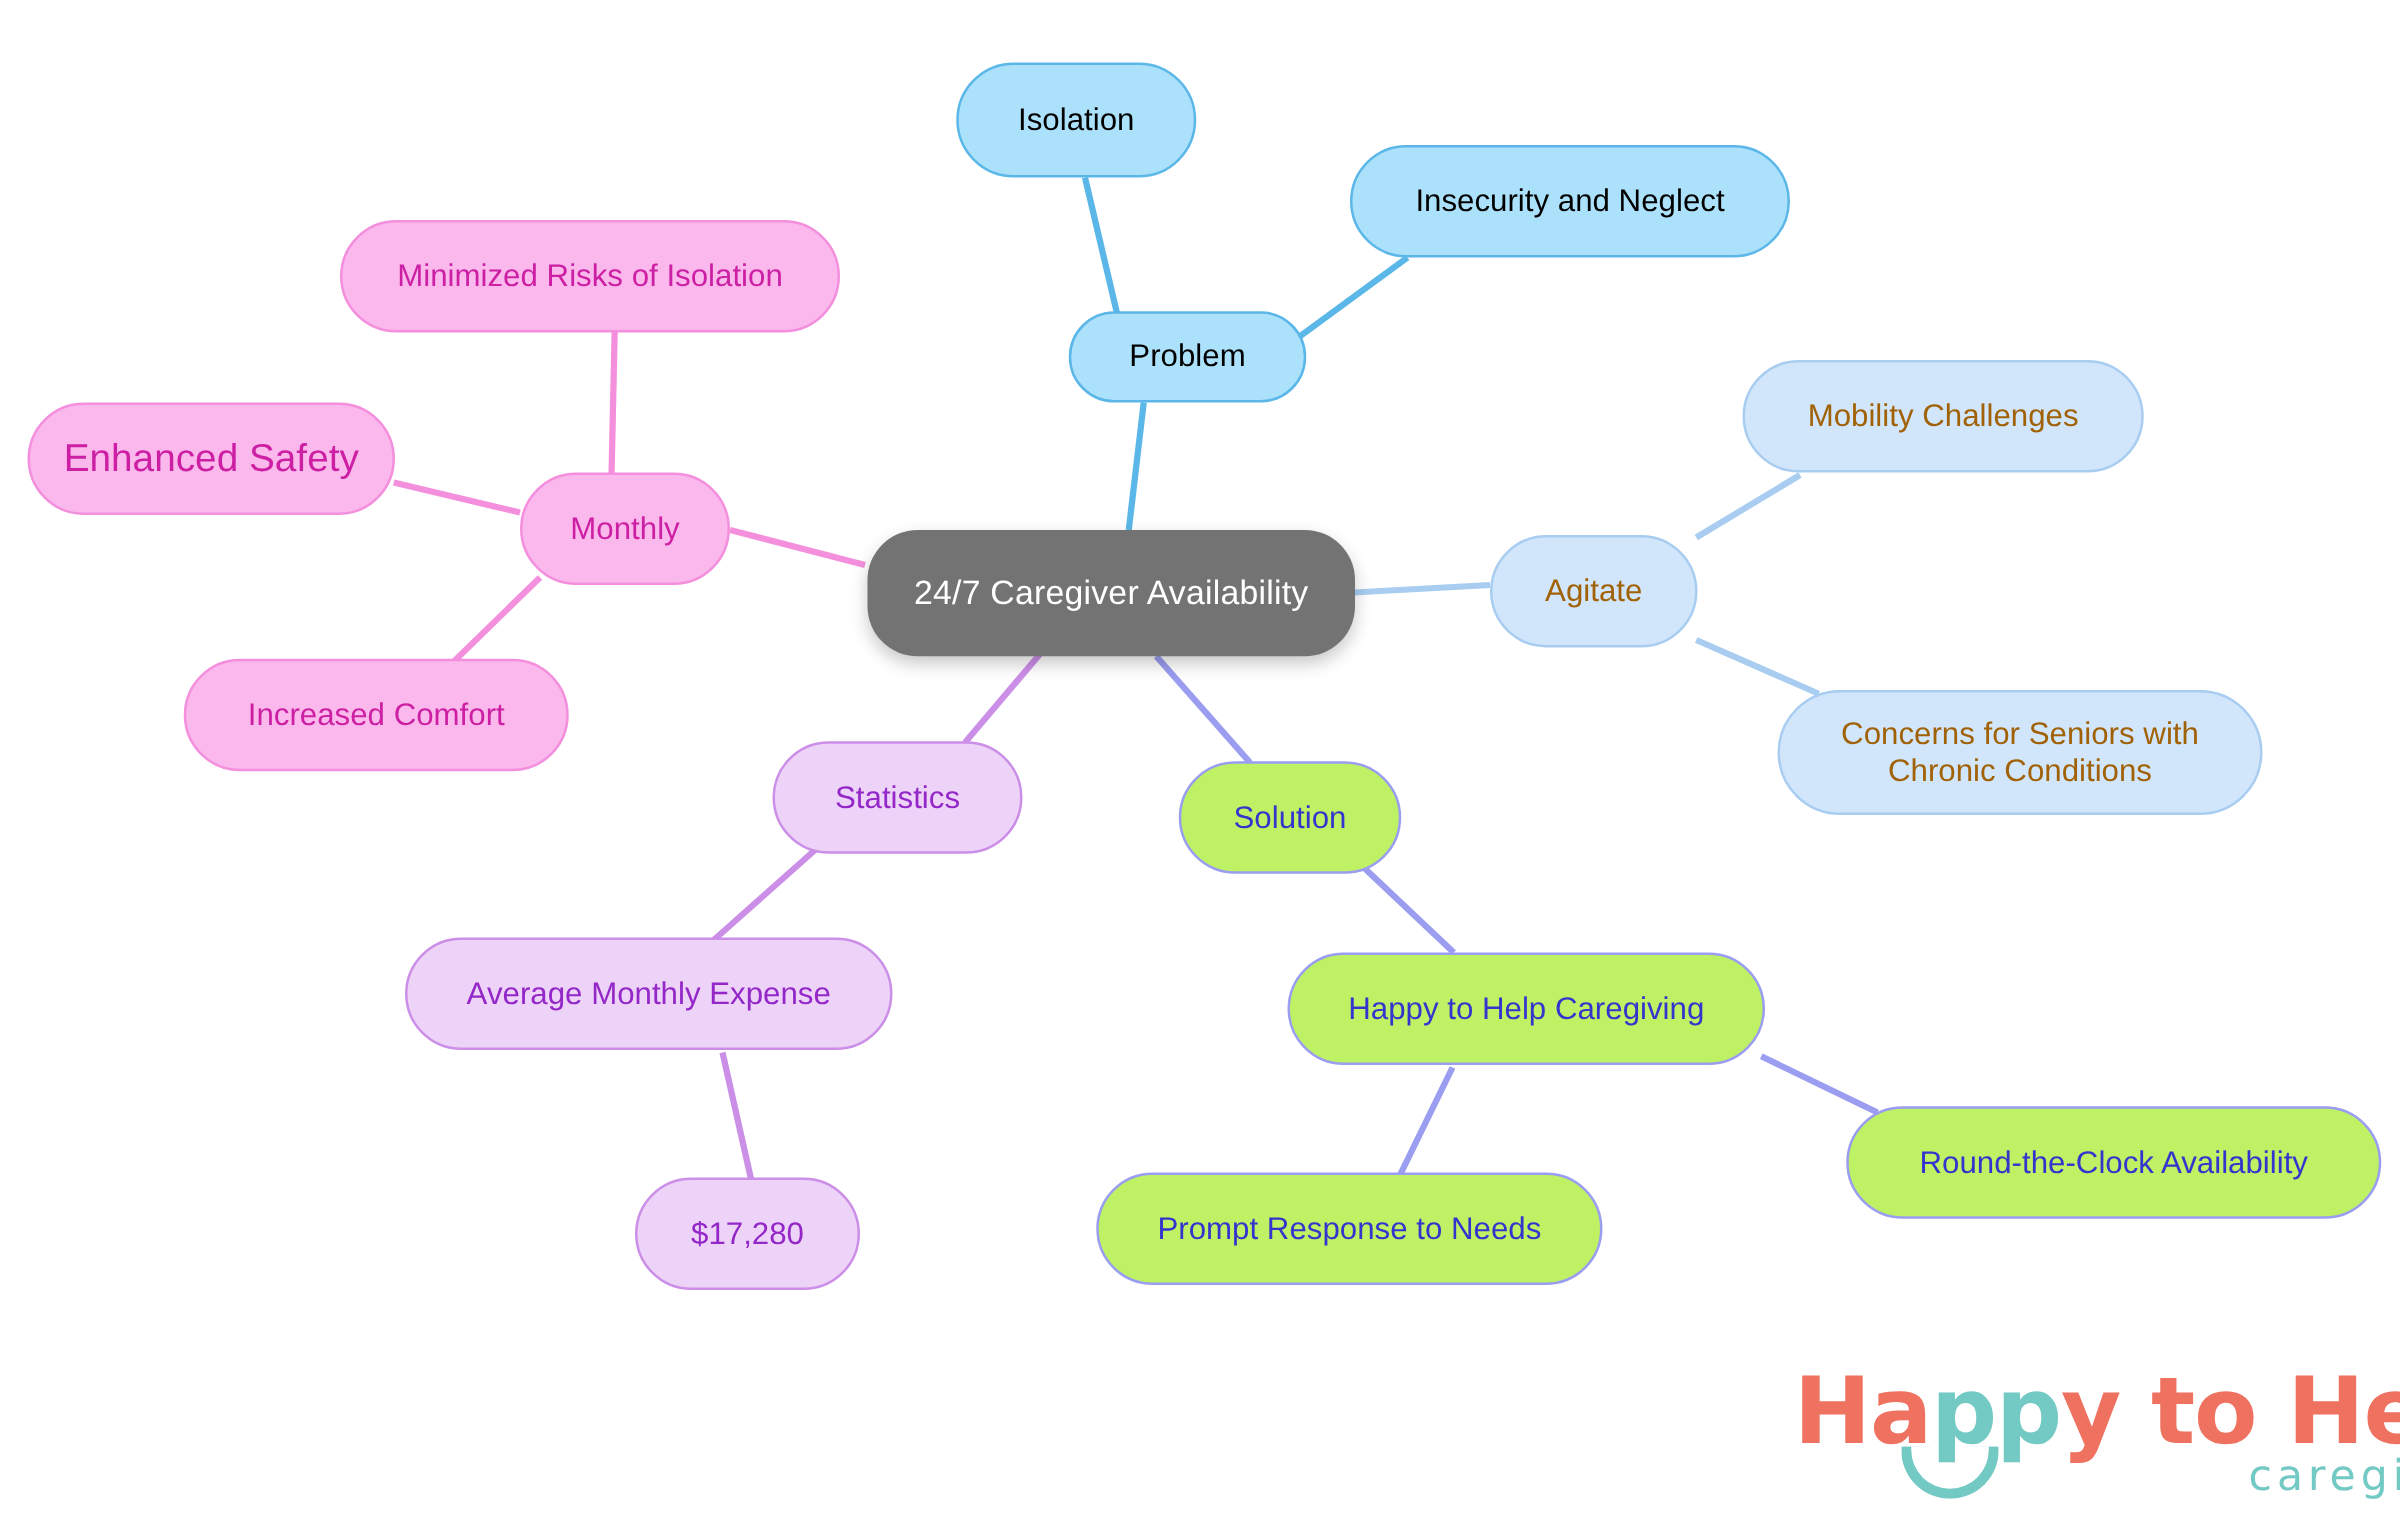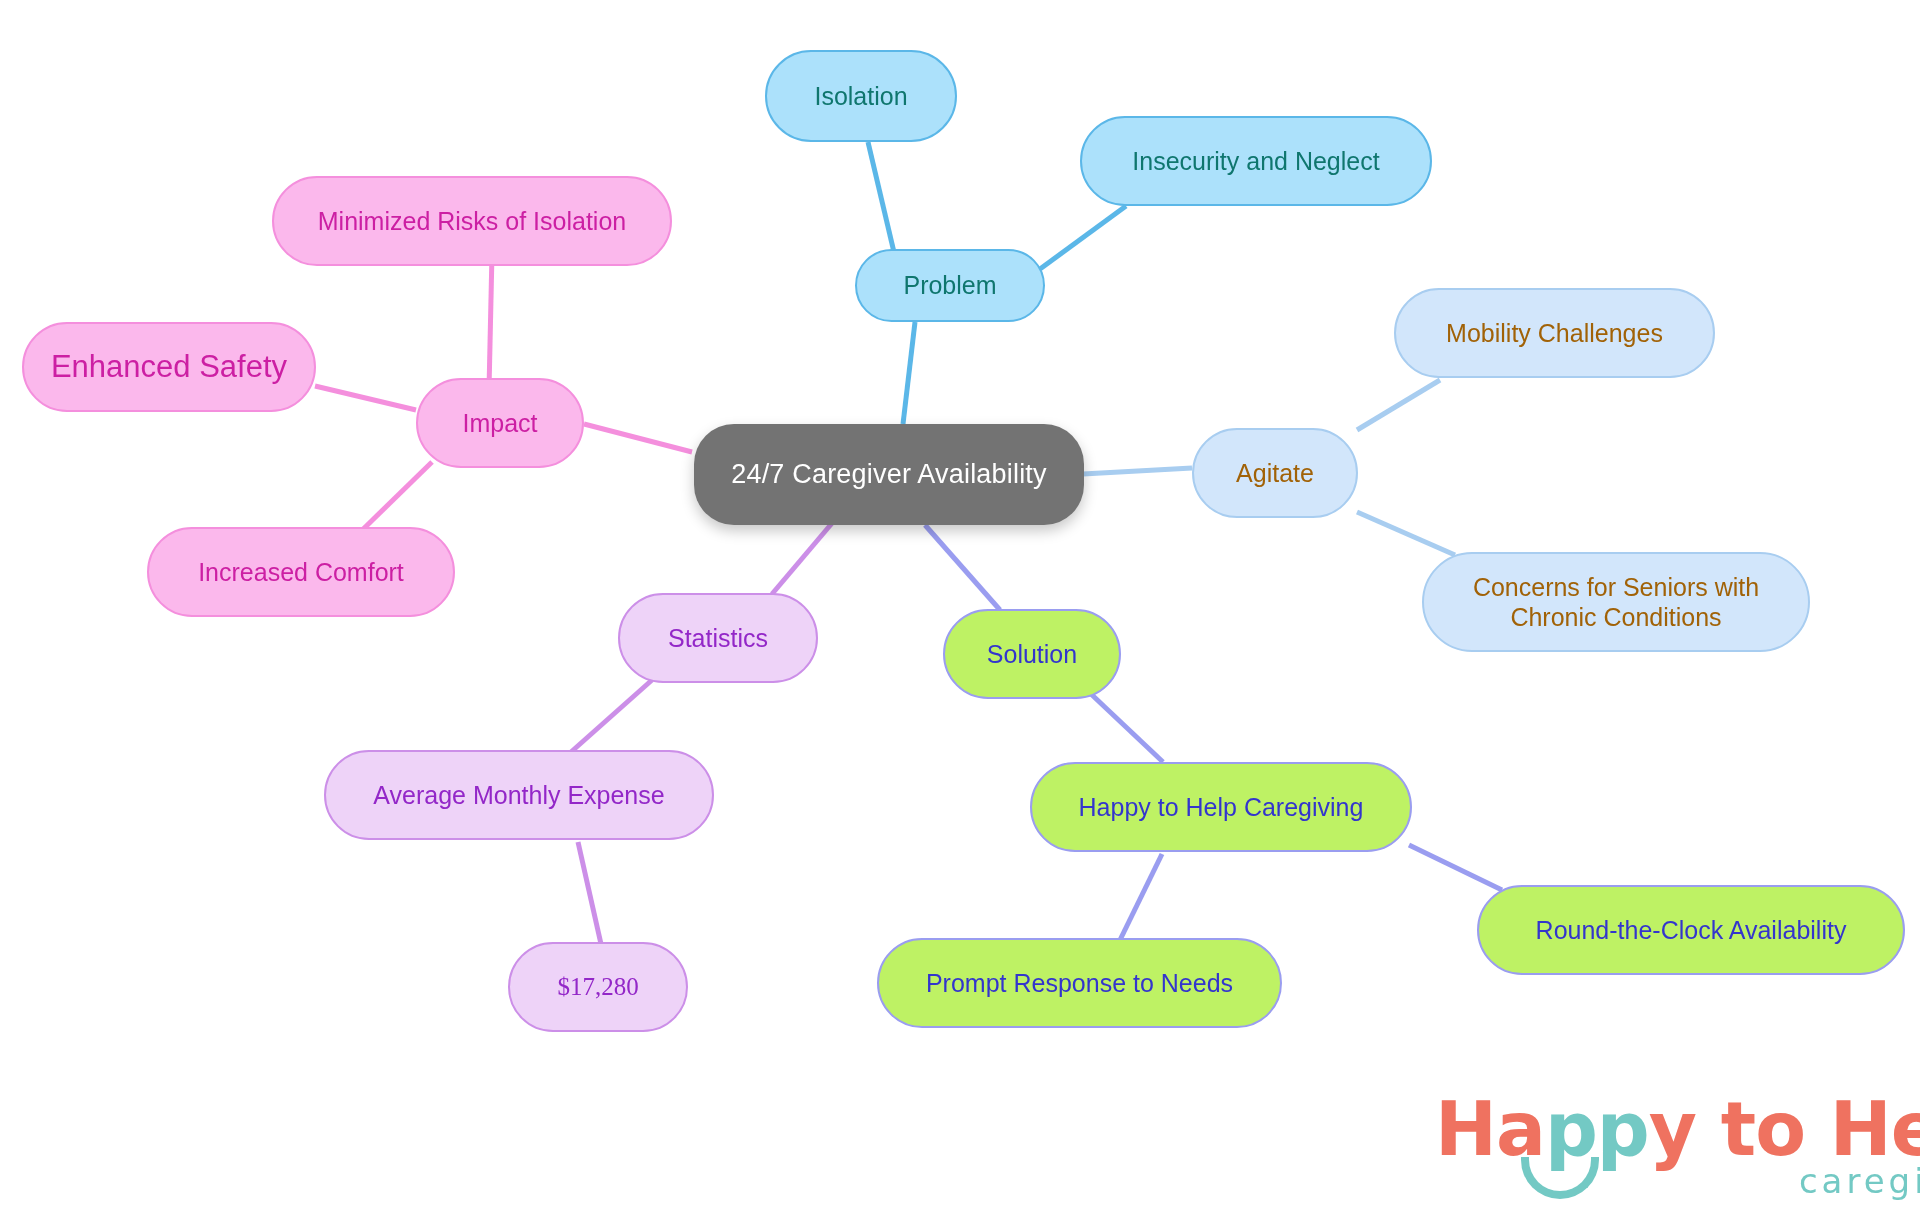--- a/index.html
+++ b/index.html
@@ -40,21 +40,21 @@
     white-space: pre-line;
     z-index: 2;
   }
   .node.root {
     border-width: 0;
     border-radius: 40px;
     box-shadow: 0 6px 14px rgba(0,0,0,0.22);
     letter-spacing: 0.2px;
   }
   
-  .c-problem   { background:#ace1fb; border-color:#5bb7e8; color:#0f766e; }
+  .c-problem   { background:#ace1fb; border-color:#5bb7e8; color:#000000; }
   .c-agitate   { background:#d2e6fb; border-color:#a8cdf0; color:#a16207; }
   .c-solution  { background:#bef264; border-color:#9a9df0; color:#3335cd; }
   .c-stats     { background:#eed3f8; border-color:#cc8fe8; color:#9327c8; }
   .c-impact    { background:#fbb8ec; border-color:#f48fdd; color:#cc1fa3; }
   .c-root      { background:#737373; color:#ffffff; }
 
   
   #logo {
     position: absolute;
     z-index: 3;
@@ -167,26 +167,26 @@
   </div>
 
   <div class="node c-stats" style="left:618px; top:593px; width:200px; height:90px; font-size:25px;">
     <span>Statistics</span>
   </div>
 
   <div class="node c-stats" style="left:324px; top:750px; width:390px; height:90px; font-size:25px;">
     <span>Average Monthly Expense</span>
   </div>
 
-  <div class="node c-stats" style="left:508px; top:942px; width:180px; height:90px; font-size:25px;font-family:Liberation Serif, serif;">
+  <div class="node c-stats" style="left:508px; top:942px; width:180px; height:90px; font-size:25px;">
     <span>$17,280</span>
   </div>
 
   <div class="node c-impact" style="left:416px; top:378px; width:168px; height:90px; font-size:25px;">
-    <span>Impact</span>
+    <span>Monthly</span>
   </div>
 
   <div class="node c-impact" style="left:272px; top:176px; width:400px; height:90px; font-size:25px;">
     <span>Minimized Risks of Isolation</span>
   </div>
 
   <div class="node c-impact" style="left:22px; top:322px; width:294px; height:90px; font-size:31px;align-items:center;">
     <span>Enhanced Safety</span>
   </div>
 

